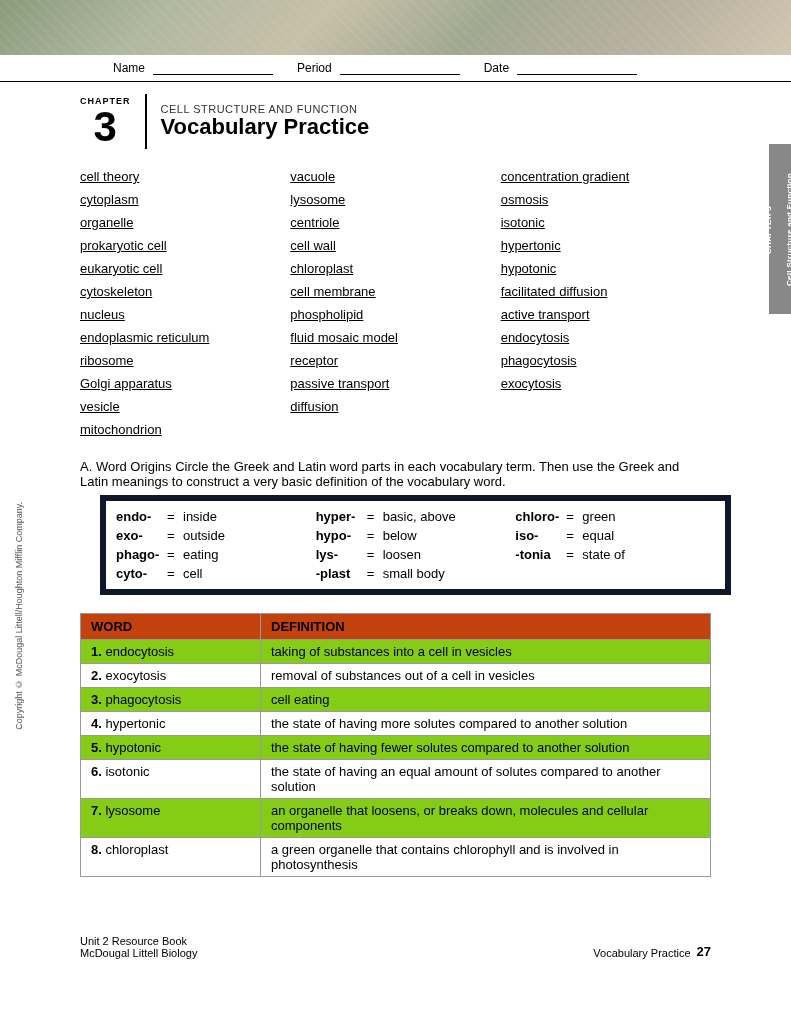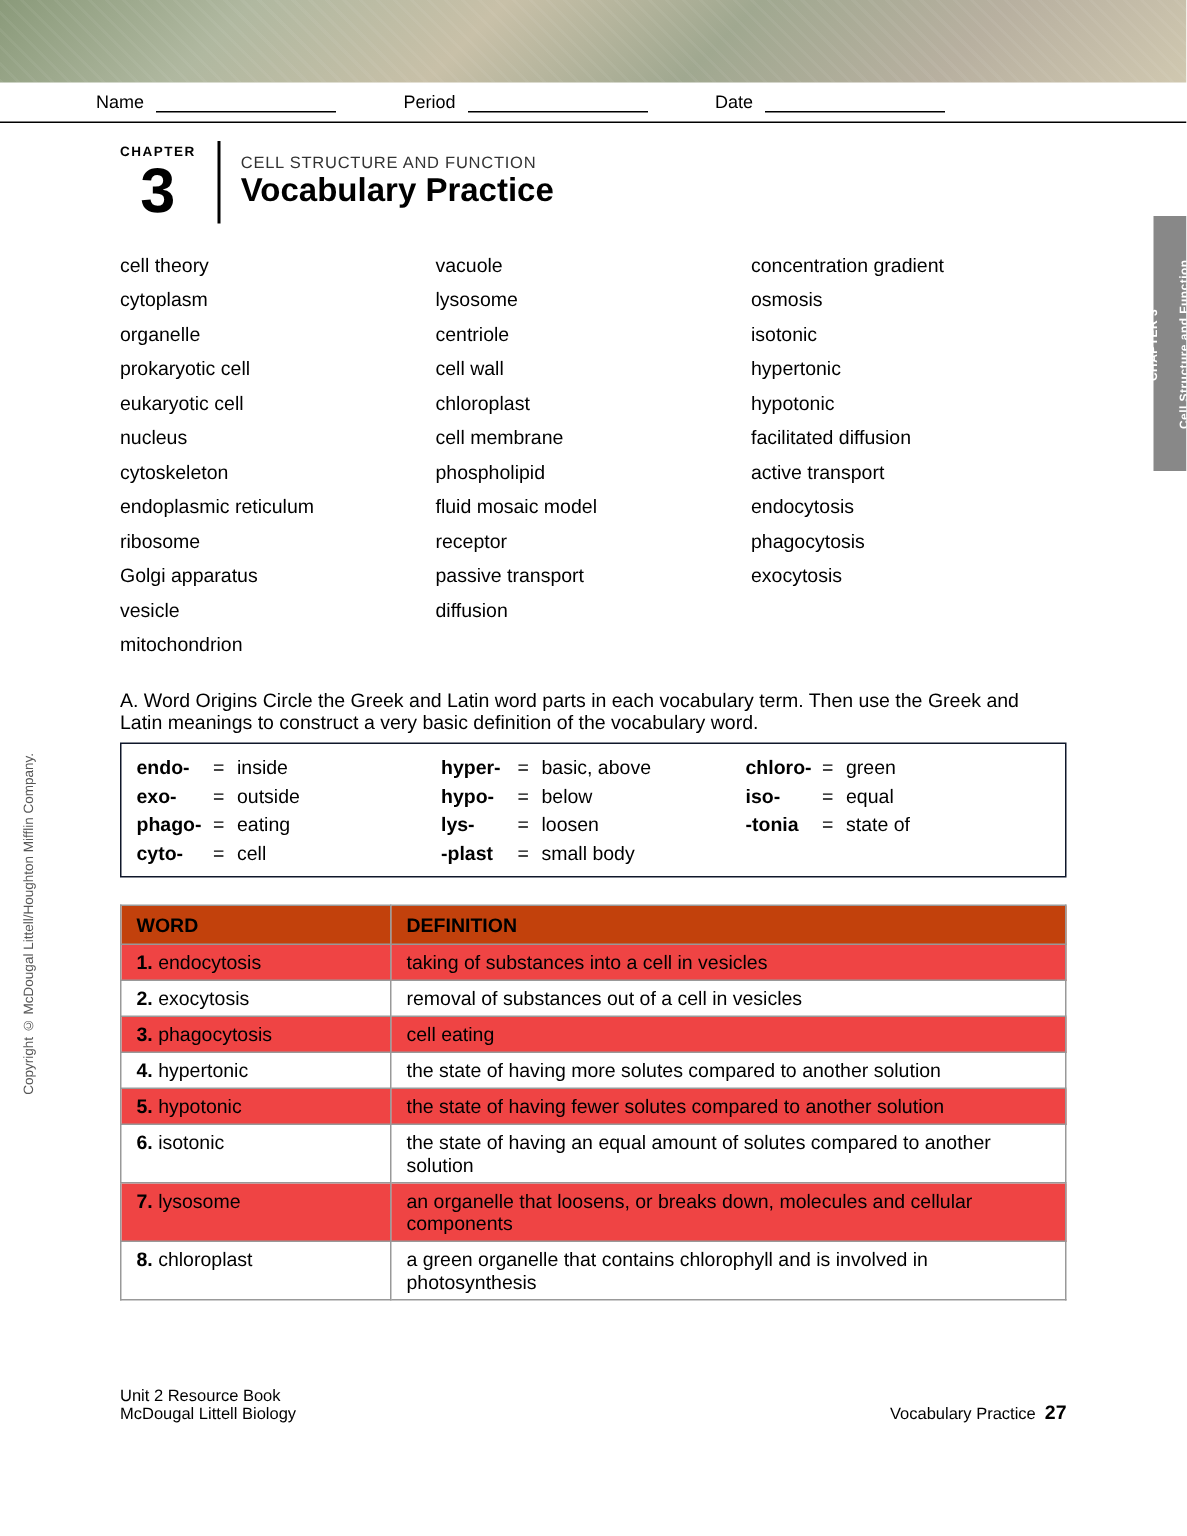--- a/index.html
+++ b/index.html
@@ -24,22 +24,22 @@
     .header-banner::before {
       content: '';
       position: absolute;
       top: 0; left: 0; right: 0; bottom: 0;
       background: repeating-linear-gradient(45deg, rgba(255,255,255,0.05) 0px, rgba(255,255,255,0.05) 2px, transparent 2px, transparent 8px);
     }
 
     
     .fields-bar {
       display: flex;
-      gap: 45px;
-      padding: 6px 64px;
+      gap: 24px;
+      padding: 6px 113px;
       border-bottom: 1px solid #000;
       font-size: 12px;
     }
     .field-item {
       display: flex;
       align-items: center;
       gap: 8px;
     }
     .field-line {
       border-bottom: 1px solid #000;
@@ -102,20 +102,21 @@
     .vocab-grid {
       display: grid;
       grid-template-columns: 1fr 1fr 1fr;
       gap: 0;
       margin-bottom: 20px;
     }
     .vocab-col {
       display: flex;
       flex-direction: column;
       gap: 4px;
+      text-decoration: underline;
     }
     .vocab-word {
       font-size: 13px;
       padding: 2px 0;
     }
 
     
     .section-a {
       margin-bottom: 16px;
     }
@@ -123,23 +124,24 @@
       font-weight: bold;
       font-size: 13px;
       margin-bottom: 6px;
     }
     .section-title span {
       font-weight: normal;
     }
 
     
     .word-parts-table {
-      border: 1px solid #0f172a;
+      border: 6px solid #0f172a;
       width: 100%;
       margin-bottom: 18px;
+      margin-left: 20px;
     }
     .word-parts-inner {
       display: grid;
       grid-template-columns: 1fr 1fr 1fr;
       padding: 8px 10px;
       gap: 4px 0;
     }
     .wp-row {
       display: flex;
       align-items: center;
@@ -242,21 +244,21 @@
       letter-spacing: 0.3px;
       text-align: center;
       line-height: 1.3;
     }
 
     .row-num {
       font-weight: bold;
     }
 
     .striped-row {
-      background: #ef4444;
+      background: #84cc16;
       padding-left: 32px;
     }
   </style>
 </head>
 <body>
 
 <div class="header-banner"></div>
 
 <div class="fields-bar">
   <div class="field-item">
@@ -293,22 +295,22 @@
     </div>
   </div>
 
   <div class="vocab-grid" id="vocab-grid">
     <div class="vocab-col" id="vocab-col-1">
         <div class="vocab-word">cell theory</div>
         <div class="vocab-word">cytoplasm</div>
         <div class="vocab-word">organelle</div>
         <div class="vocab-word">prokaryotic cell</div>
         <div class="vocab-word">eukaryotic cell</div>
+        <div class="vocab-word">cytoskeleton</div>
         <div class="vocab-word">nucleus</div>
-        <div class="vocab-word">cytoskeleton</div>
         <div class="vocab-word">endoplasmic reticulum</div>
         <div class="vocab-word">ribosome</div>
         <div class="vocab-word">Golgi apparatus</div>
         <div class="vocab-word">vesicle</div>
         <div class="vocab-word">mitochondrion</div>
       </div>
     <div class="vocab-col" id="vocab-col-2">
         <div class="vocab-word">vacuole</div>
         <div class="vocab-word">lysosome</div>
         <div class="vocab-word">centriole</div>

